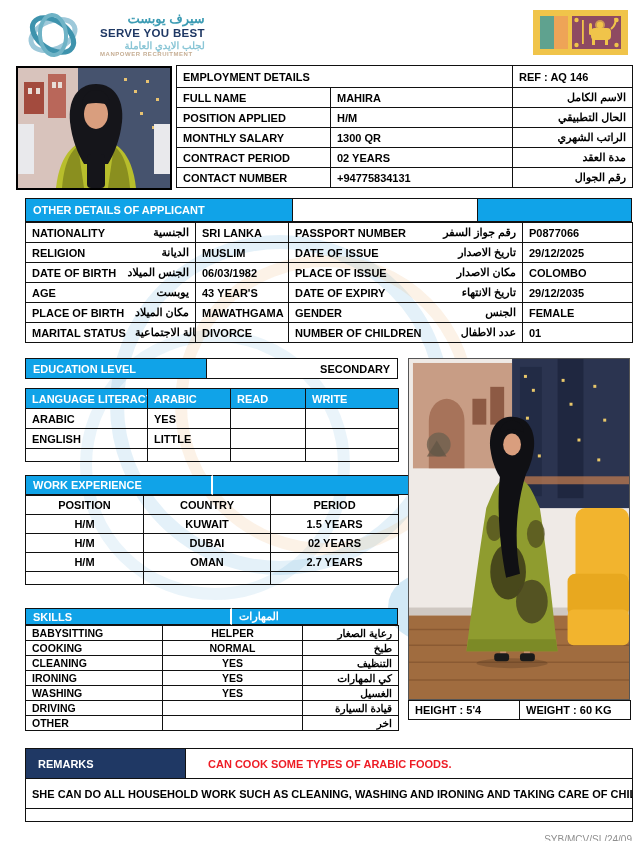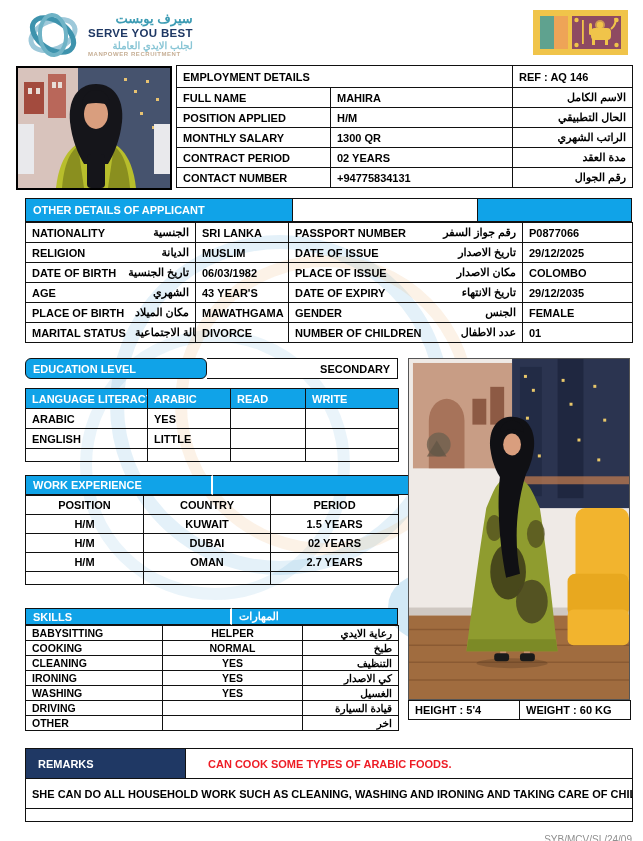--- a/index.html
+++ b/index.html
@@ -16,21 +16,21 @@
   .wm{position:absolute; inset:0; z-index:0;}
   .wm-c{position:absolute; border-radius:50%;}
   .wm-c1{left:110px; top:235px; width:340px; height:340px; border:14px solid rgba(46,148,205,0.13);}
   .wm-c2{left:80px;  top:330px; width:270px; height:270px; border:12px solid rgba(46,148,205,0.10);}
   .wm-c3{left:175px; top:255px; width:300px; height:300px; border:12px solid rgba(236,165,85,0.14);}
   .wm-b{position:absolute; left:388px; top:572px; width:86px; height:70px; border-radius:50%; background:rgba(105,182,226,0.30);}
 
   .sec{position:absolute; z-index:1;}
 
   
-  .logo-wrap{left:26px; top:10px; display:flex; gap:8px;}
+  .logo-wrap{left:26px; top:10px; display:flex; gap:20px;}
   .logo-text{display:flex; flex-direction:column; justify-content:center; line-height:1.12;}
   .lg-ar1{color:#3d9cb4; font-size:13px; font-weight:700;}
   .lg-en {color:var(--navy); font-size:11.5px; font-weight:800; letter-spacing:.3px;}
   .lg-ar2{color:#8ac6d6; font-size:10px; font-weight:700;}
   .lg-en2{color:#c6ae94; font-size:6px; font-weight:700; letter-spacing:.55px;}
   .flag{left:533px; top:10px;}
 
   
   table.tbl{position:absolute; z-index:1; border-collapse:collapse; table-layout:fixed;}
   table.tbl td{border:1.6px solid var(--ink); font-size:11px; font-weight:700; color:#000;
@@ -56,21 +56,21 @@
   .od-bar{left:25px; top:198px; width:607px; height:24px;}
   .od-b1{width:268px;} .od-b2{width:185px; background:#fff;} .od-b3{width:154px;}
 
   table.od{left:25px; top:222px; width:607px;}
   table.od td{height:20px;}
   .split{display:flex; justify-content:space-between; align-items:center; gap:9px;}
   .split .arr{direction:rtl; text-align:right;}
 
   
   .edu-bar{left:25px; top:358px; width:373px; height:21px;}
-  .edu-b1{width:182px;border-radius:6px;}
+  .edu-b1{width:182px;}
   .edu-b2{width:191px; background:#fff; justify-content:flex-end; text-align:right;}
 
   
   table.lang{left:25px; top:388px; width:373px;}
   table.lang td{height:20px;}
   table.lang tr.last td{height:13px;}
   table.lang tr.hd td{background:var(--cyan); color:#fff;}
 
   
   .work-bar{left:25px; top:475px; width:428px; height:20px;}
@@ -270,37 +270,37 @@
               <span class="en">DATE OF ISSUE</span>
               <span class="arr" dir="rtl">تاريخ الاصدار</span>
             </div>
           </td>
       <td>29/12/2025</td>
     </tr>
     <tr>
       <td>
             <div class="split">
               <span class="en">DATE OF BIRTH</span>
-              <span class="arr" dir="rtl">تاريخ الجنسية</span>
+              <span class="arr" dir="rtl">الجنس الميلاد</span>
             </div>
           </td>
       <td>06/03/1982</td>
       <td>
             <div class="split">
               <span class="en">PLACE OF ISSUE</span>
               <span class="arr" dir="rtl">مكان الاصدار</span>
             </div>
           </td>
       <td>COLOMBO</td>
     </tr>
     <tr>
       <td>
             <div class="split">
               <span class="en">AGE</span>
-              <span class="arr" dir="rtl">الشهري</span>
+              <span class="arr" dir="rtl">يوبست</span>
             </div>
           </td>
       <td><span>43</span>&nbsp;<span class="und">YEAR'S</span></td>
       <td>
             <div class="split">
               <span class="en">DATE OF EXPIRY</span>
               <span class="arr" dir="rtl">تاريخ الانتهاء</span>
             </div>
           </td>
       <td>29/12/2035</td>
@@ -426,36 +426,36 @@
   <table class="tbl sk">
     <colgroup>
         <col style="width:137px">
         <col style="width:140px">
         <col style="width:96px">
       </colgroup>
     <tbody>
         <tr>
       <td>BABYSITTING</td>
       <td class="lvl">HELPER</td>
-      <td class="ar">رعاية الايدي</td>
+      <td class="ar">رعاية الصغار</td>
     </tr>
     <tr>
       <td>COOKING</td>
       <td class="lvl">NORMAL</td>
       <td class="ar">طبخ</td>
     </tr>
     <tr>
       <td>CLEANING</td>
       <td class="lvl">YES</td>
       <td class="ar">التنظيف</td>
     </tr>
     <tr>
       <td>IRONING</td>
       <td class="lvl">YES</td>
-      <td class="ar">كي الاصدار</td>
+      <td class="ar">كي المهارات</td>
     </tr>
     <tr>
       <td>WASHING</td>
       <td class="lvl">YES</td>
       <td class="ar">الغسيل</td>
     </tr>
     <tr>
       <td>DRIVING</td>
       <td class="lvl"></td>
       <td class="ar">قيادة السيارة</td>

